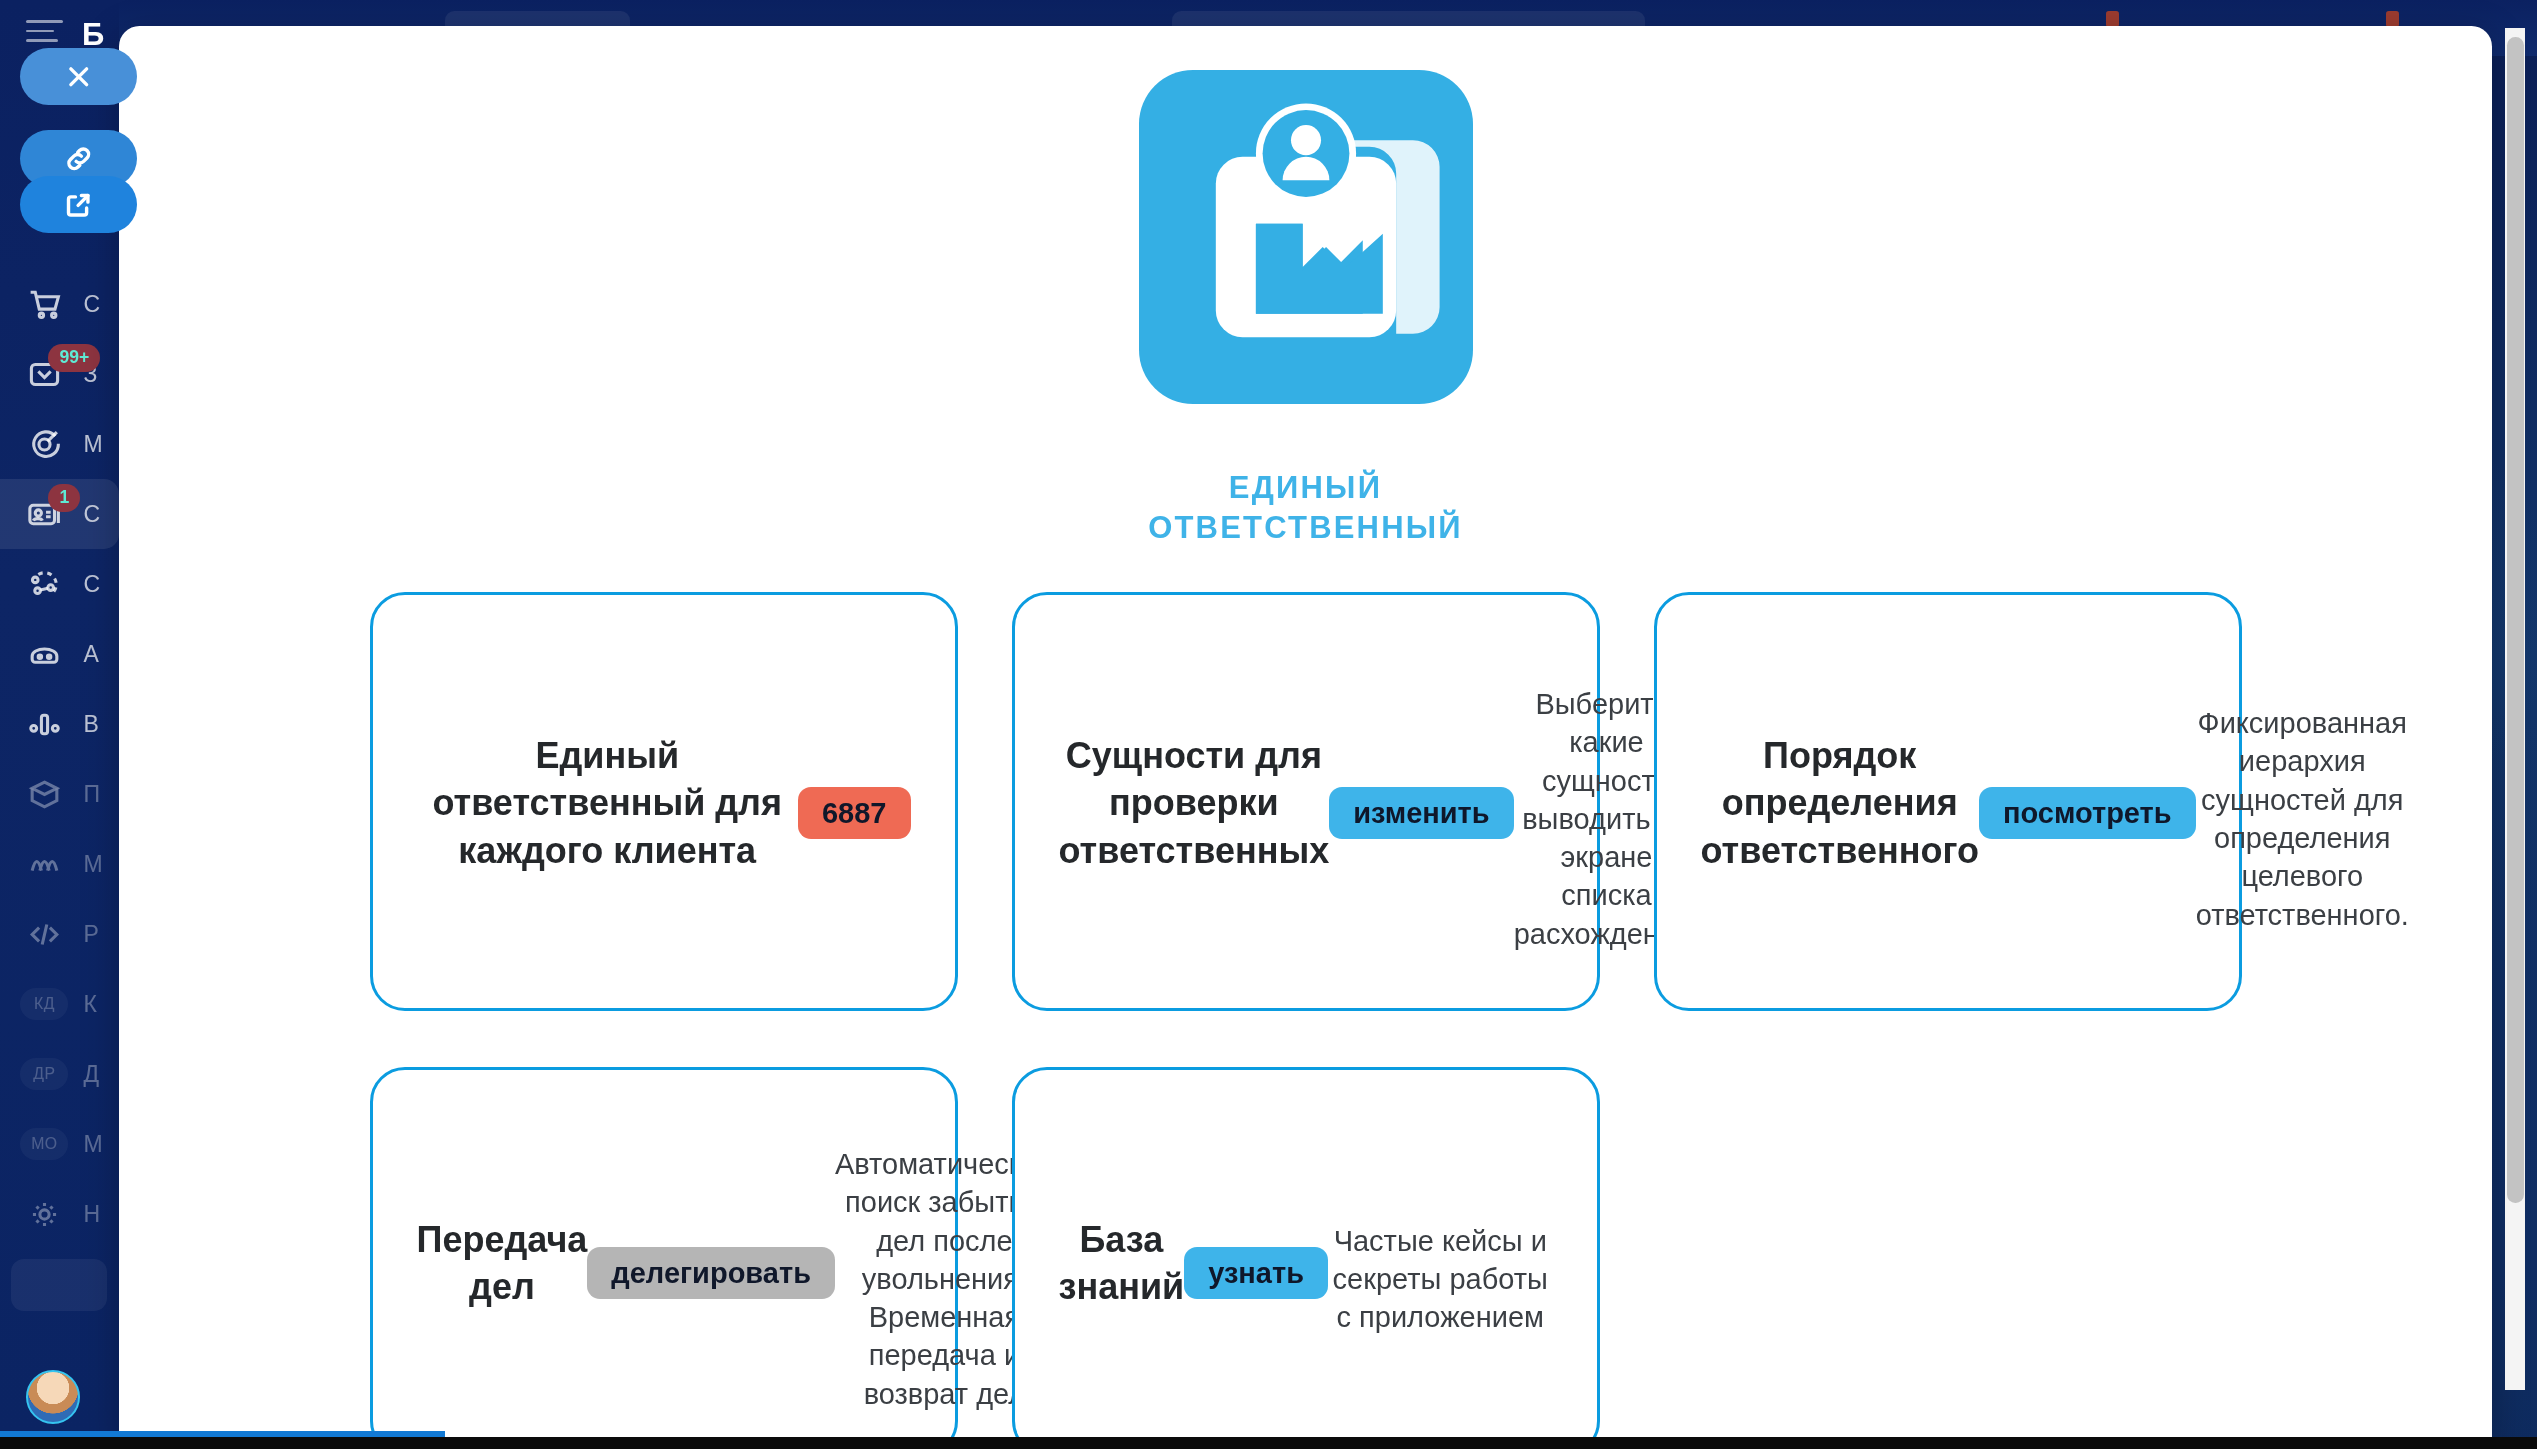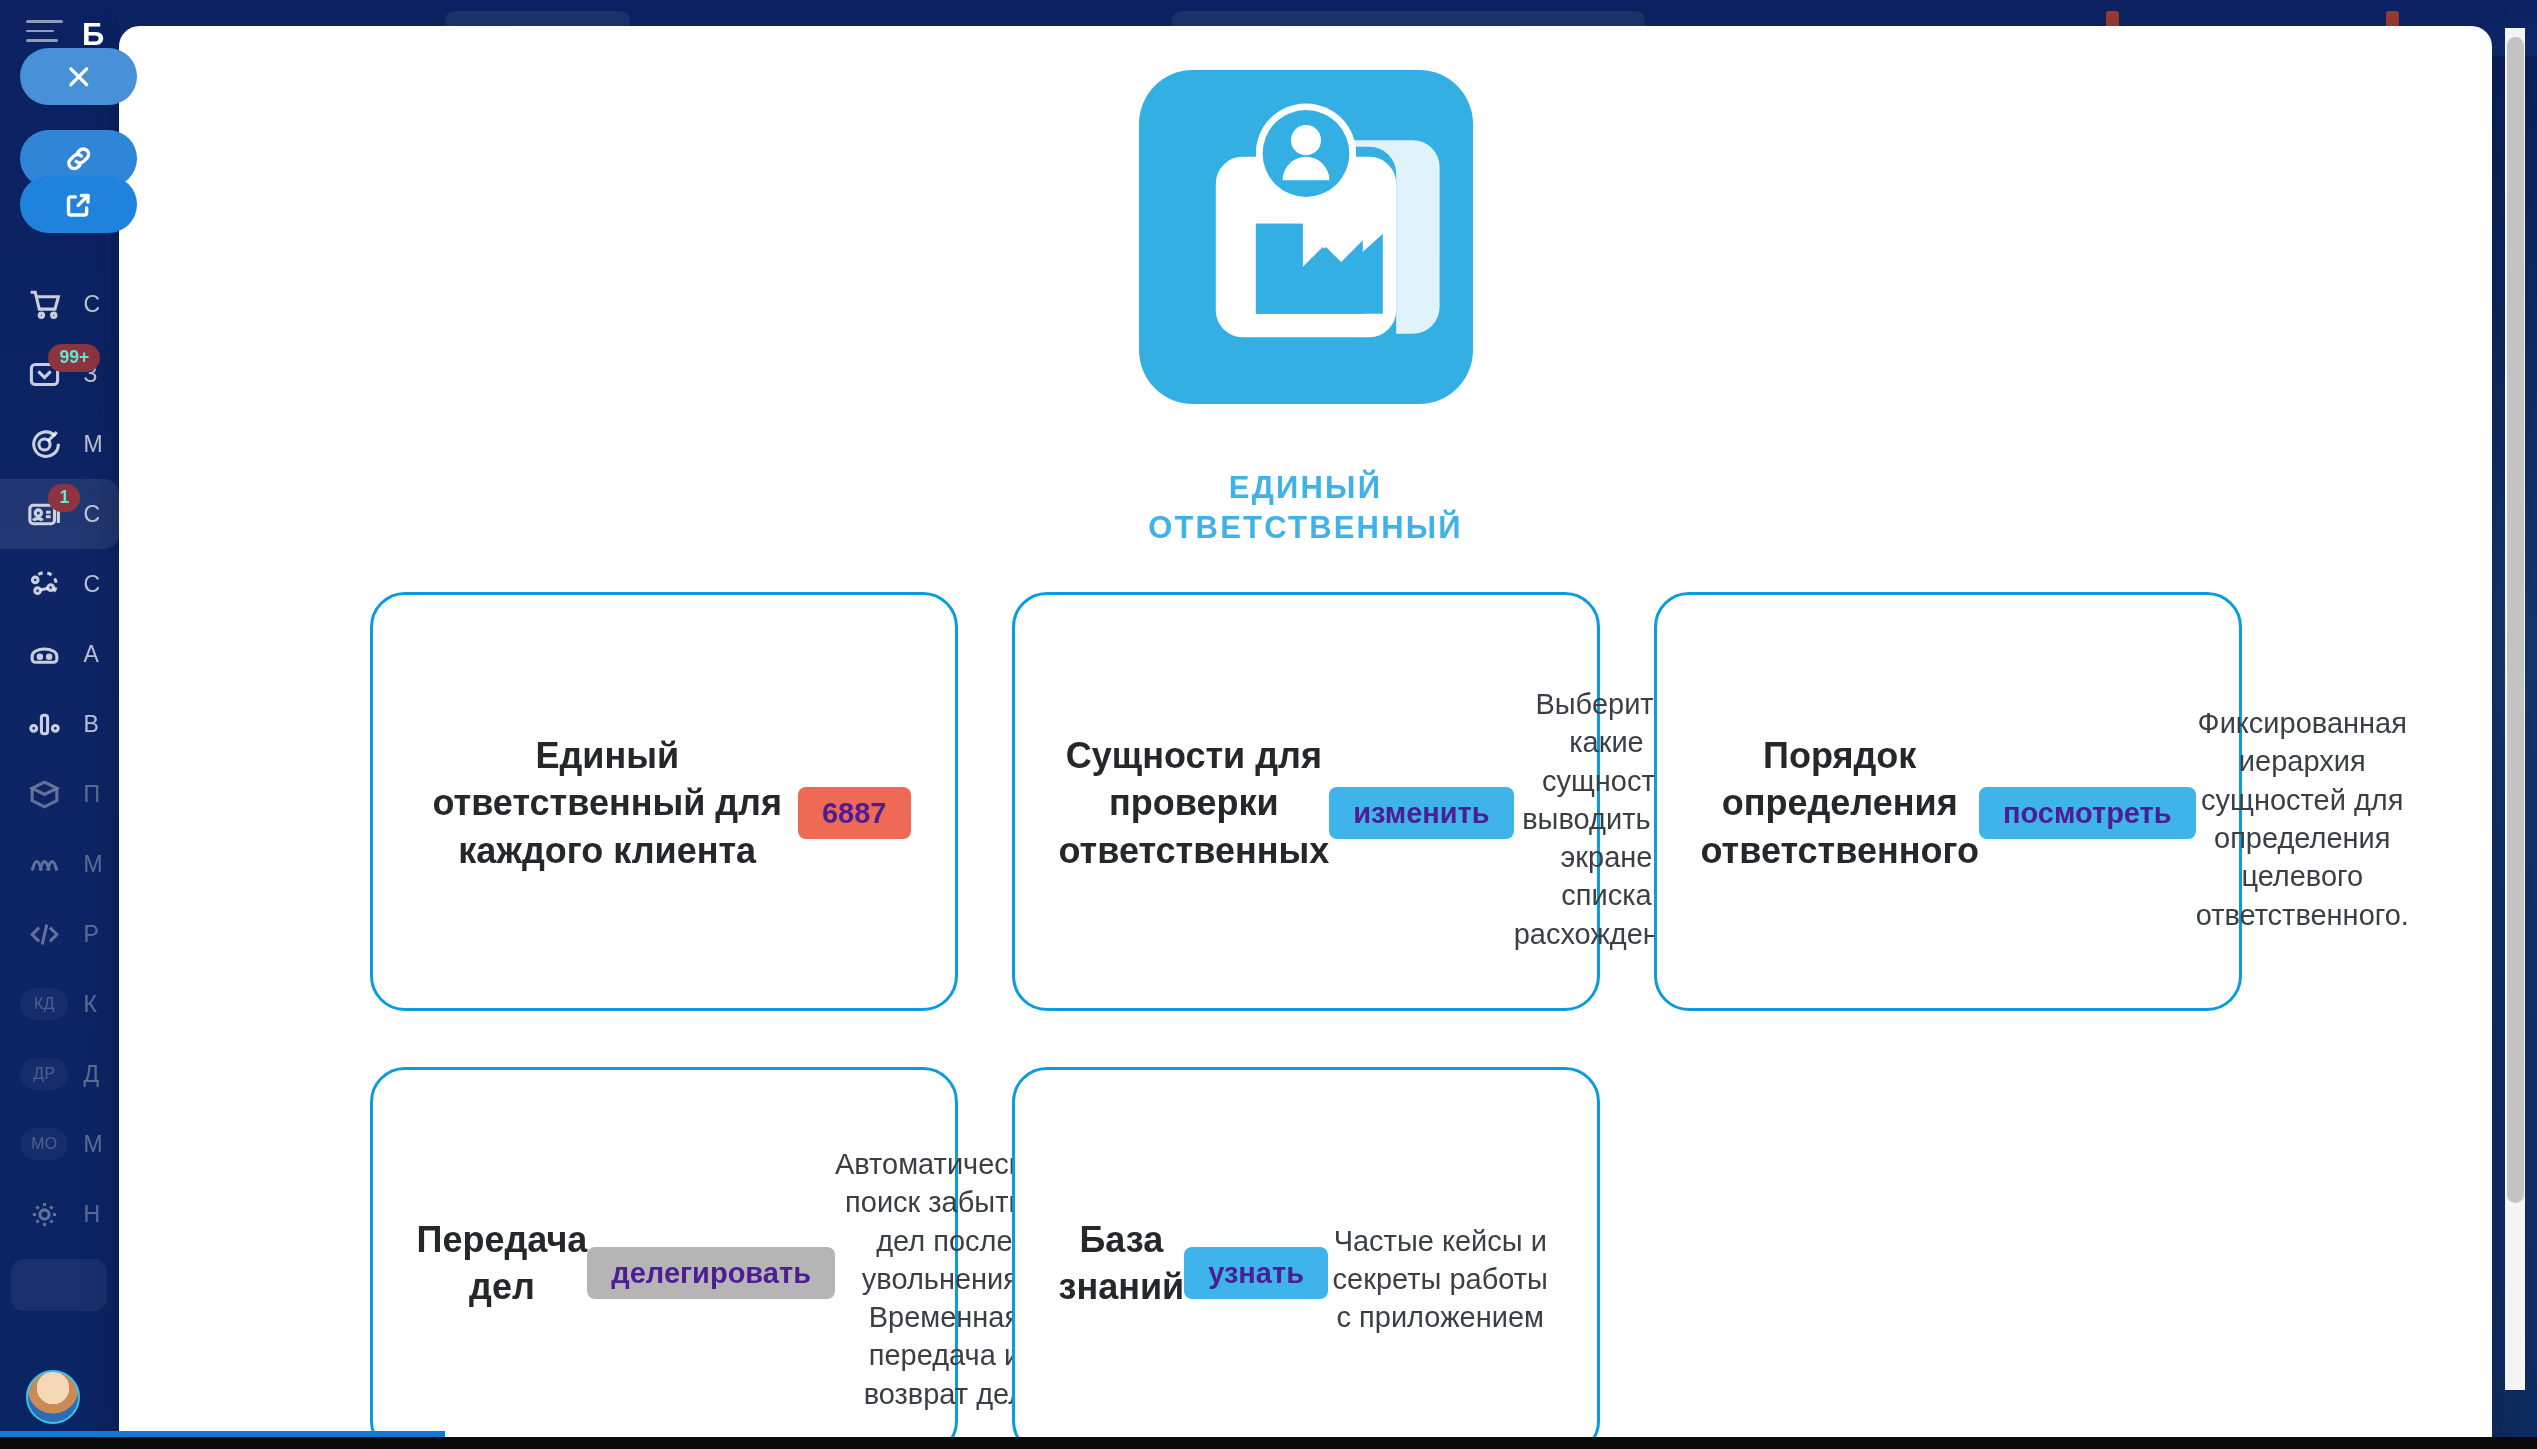--- a/index.html
+++ b/index.html
@@ -232,25 +232,25 @@
   .card-title {
     color: #25282b;
     font-size: 36px;
     font-weight: 700;
     line-height: 1.32;
     max-width: 482px;
   }
   .card-badge {
     margin-top: 20px;
     display: inline-block;
-    border-radius: 8px;
+    border-radius: 13px;
     padding: 7.4px 24px;
     font-size: 29px;
     font-weight: 700;
-    color: #4c1d95;
+    color: #0f172a;
     line-height: 1.28;
   }
   .badge-red  { background: #ef6a54; }
   .badge-blue { background: #3eb4ea; }
   .badge-gray { background: #b5b5b5; }
   .card-desc {
     margin-top: 31.5px;
     color: #3b3f44;
     font-size: 29px;
     line-height: 1.32;

